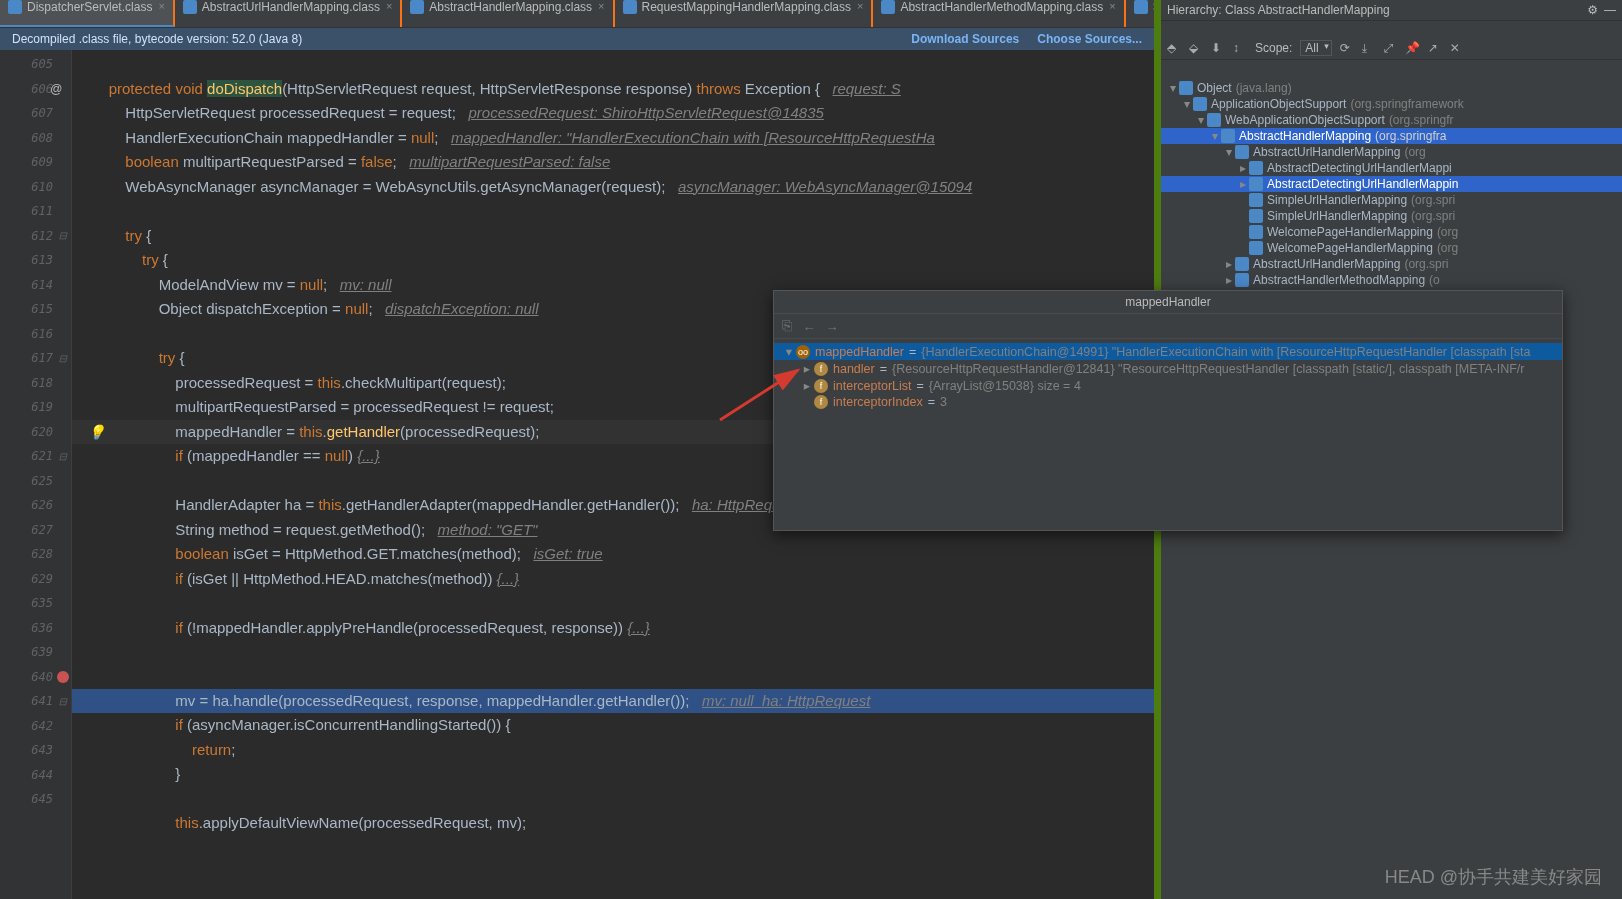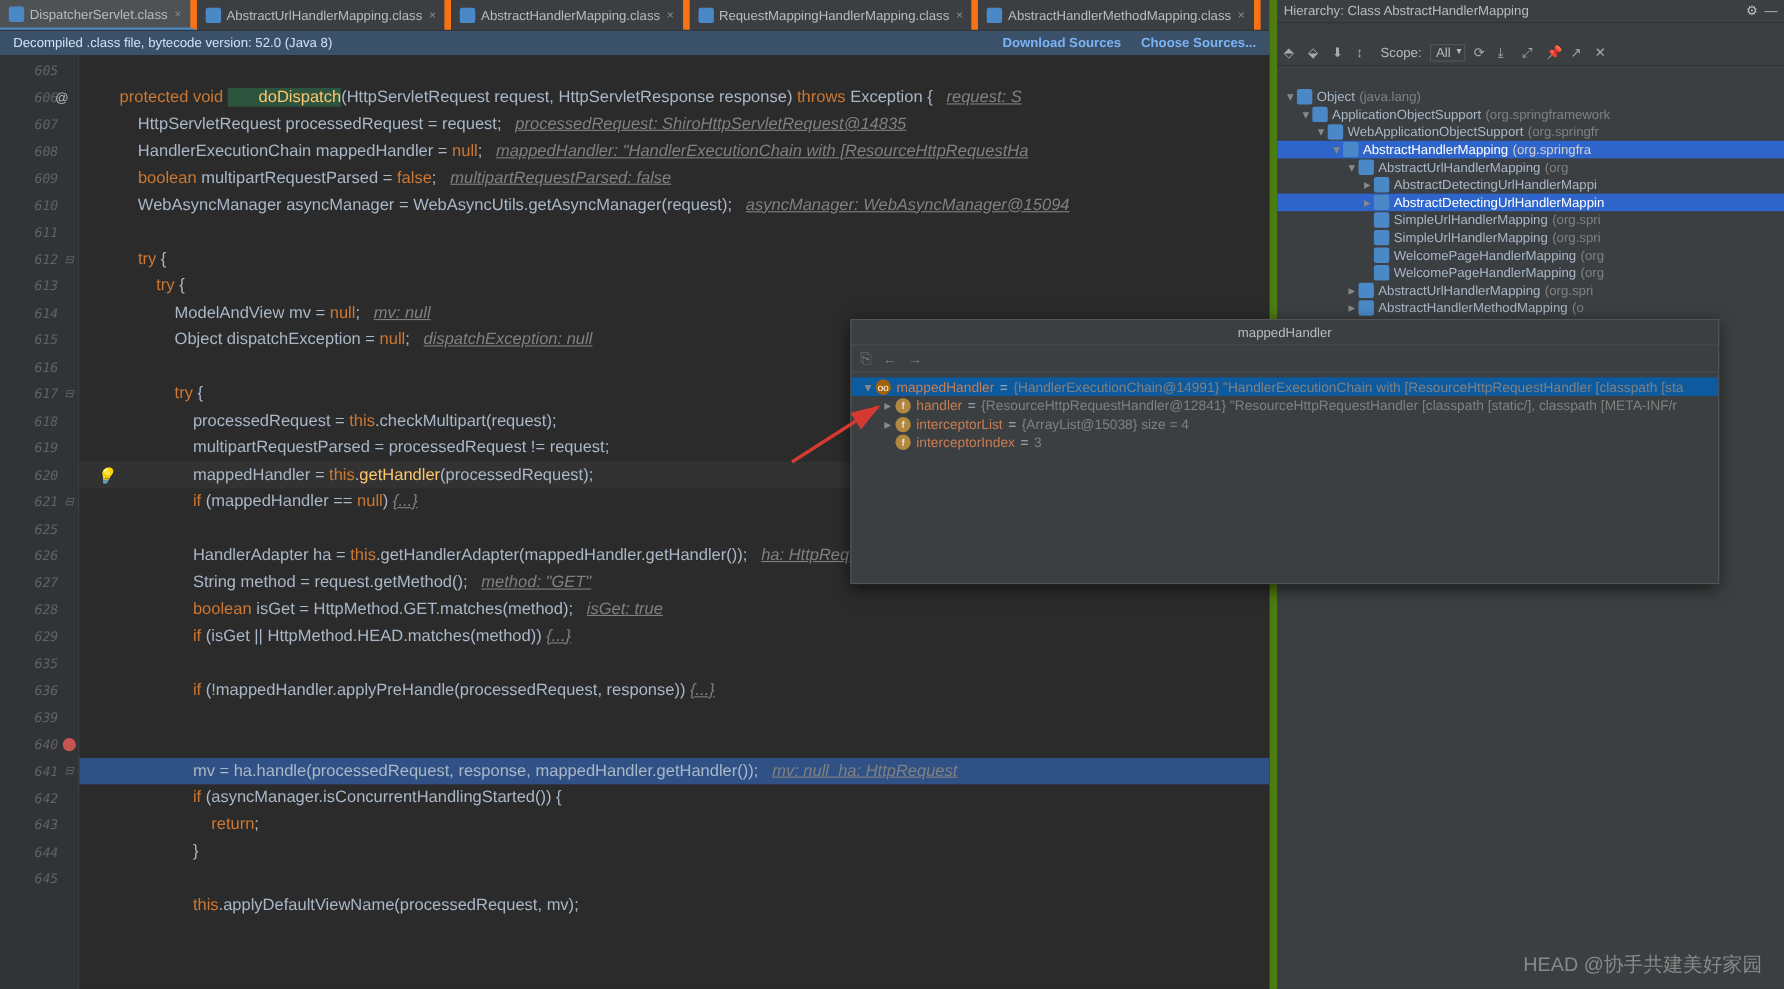--- a/index.html
+++ b/index.html
@@ -1,20 +1,20 @@
 <!DOCTYPE html>
 <html><head>
 <meta charset="utf-8">
 <style>
 * { margin: 0; padding: 0; box-sizing: border-box; font-family: "Segoe UI", Arial, sans-serif; }
 body { background: #2b2b2b; color: #a9b7c6; font-size: 13px; overflow: hidden; width: 1622px; height: 899px; position: relative; }
 
 
 .tabs-bar { height: 28px; background: #3c3f41; display: flex; align-items: center; border-bottom: 1px solid #323232; }
-.tab { display: flex; align-items: center; padding: 0 8px; height: 100%; border-right: 6px solid #f97316; cursor: pointer; white-space: nowrap; font-size: 12px; color: #bbb; }
+.tab { display: flex; padding: 0 8px; height: 100%; border-right: 2px solid #f97316; cursor: pointer; white-space: nowrap; font-size: 12px; color: #bbb; }
 .tab.active { background: #4e5254; border-bottom: 2px solid #4a88c7; }
 .tab-icon { width: 14px; height: 14px; margin-right: 5px; border-radius: 2px; }
 .ic-c { background: #4a88c7; }
 .tab-close { margin-left: 6px; color: #888; font-size: 11px; }
 .tabs-rest { display: flex; align-items: center; margin-left: 8px; color: #bbb; gap: 6px; }
 
 
 .hierarchy { position: absolute; right: 0; top: 0; width: 468px; height: 100%; background: #3c3f41; border-left: 7px solid #4d7c0f; display: flex; flex-direction: column; gap: 16px; }
 .hierarchy-header { display: flex; align-items: center; padding: 3px 6px; border-bottom: 1px solid #323232; color: #bbb; font-size: 12px; gap: 6px; }
 .hier-gear { margin-left: auto; }
@@ -43,21 +43,21 @@
 .marker-at { color: #bbb; position: absolute; left: 50px; }
 .marker-bulb { color: #f2c55c; position: absolute; left: 88px; font-size: 14px; }
 .gutter-fold { position: absolute; right: 4px; color: #606366; font-size: 10px; }
 
 .code { flex: 1; font-family: "Consolas", "Menlo", monospace; font-size: 15px; line-height: 24.5px; padding-top: 2px; white-space: pre; overflow: hidden; }
 .code-line { height: 24.5px; padding-left: 20px; }
 .code-line.cursor-line { background: #323232; }
 .code-line.exec-line { background: #2f5185; margin-top: 24px; }
 .kw { color: #cc7832; }
 .fn { color: #ffc66d; }
-.fnh { background: #2d543f; color: #ffc66d; padding-left: 28px; }
+.fnh { background: #2d543f; color: #ffc66d; }
 .cmt { color: #808080; font-style: italic; text-decoration: underline; }
 .punc { color: #a9b7c6; }
 
 
 .debug-popup { position: absolute; left: 773px; top: 290px; width: 790px; background: #3c3f41; border: 1px solid #555; box-shadow: 0 4px 14px rgba(0,0,0,0.6); z-index: 10; }
 .dp-title { text-align: center; color: #bbb; font-size: 12px; padding: 4px 0; border-bottom: 1px solid #4a4a4a; }
 .dp-toolbar { display: flex; align-items: center; gap: 10px; padding: 4px 8px; border-bottom: 1px solid #4a4a4a; color: #777; font-size: 13px; }
 .dp-body { padding: 4px 0 120px 0; font-family: "Consolas", monospace; font-size: 12.5px; }
 .dp-row { display: flex; align-items: center; padding: 1px 8px; white-space: nowrap; }
 .dp-row.sel { background: #0d5a9e; }

